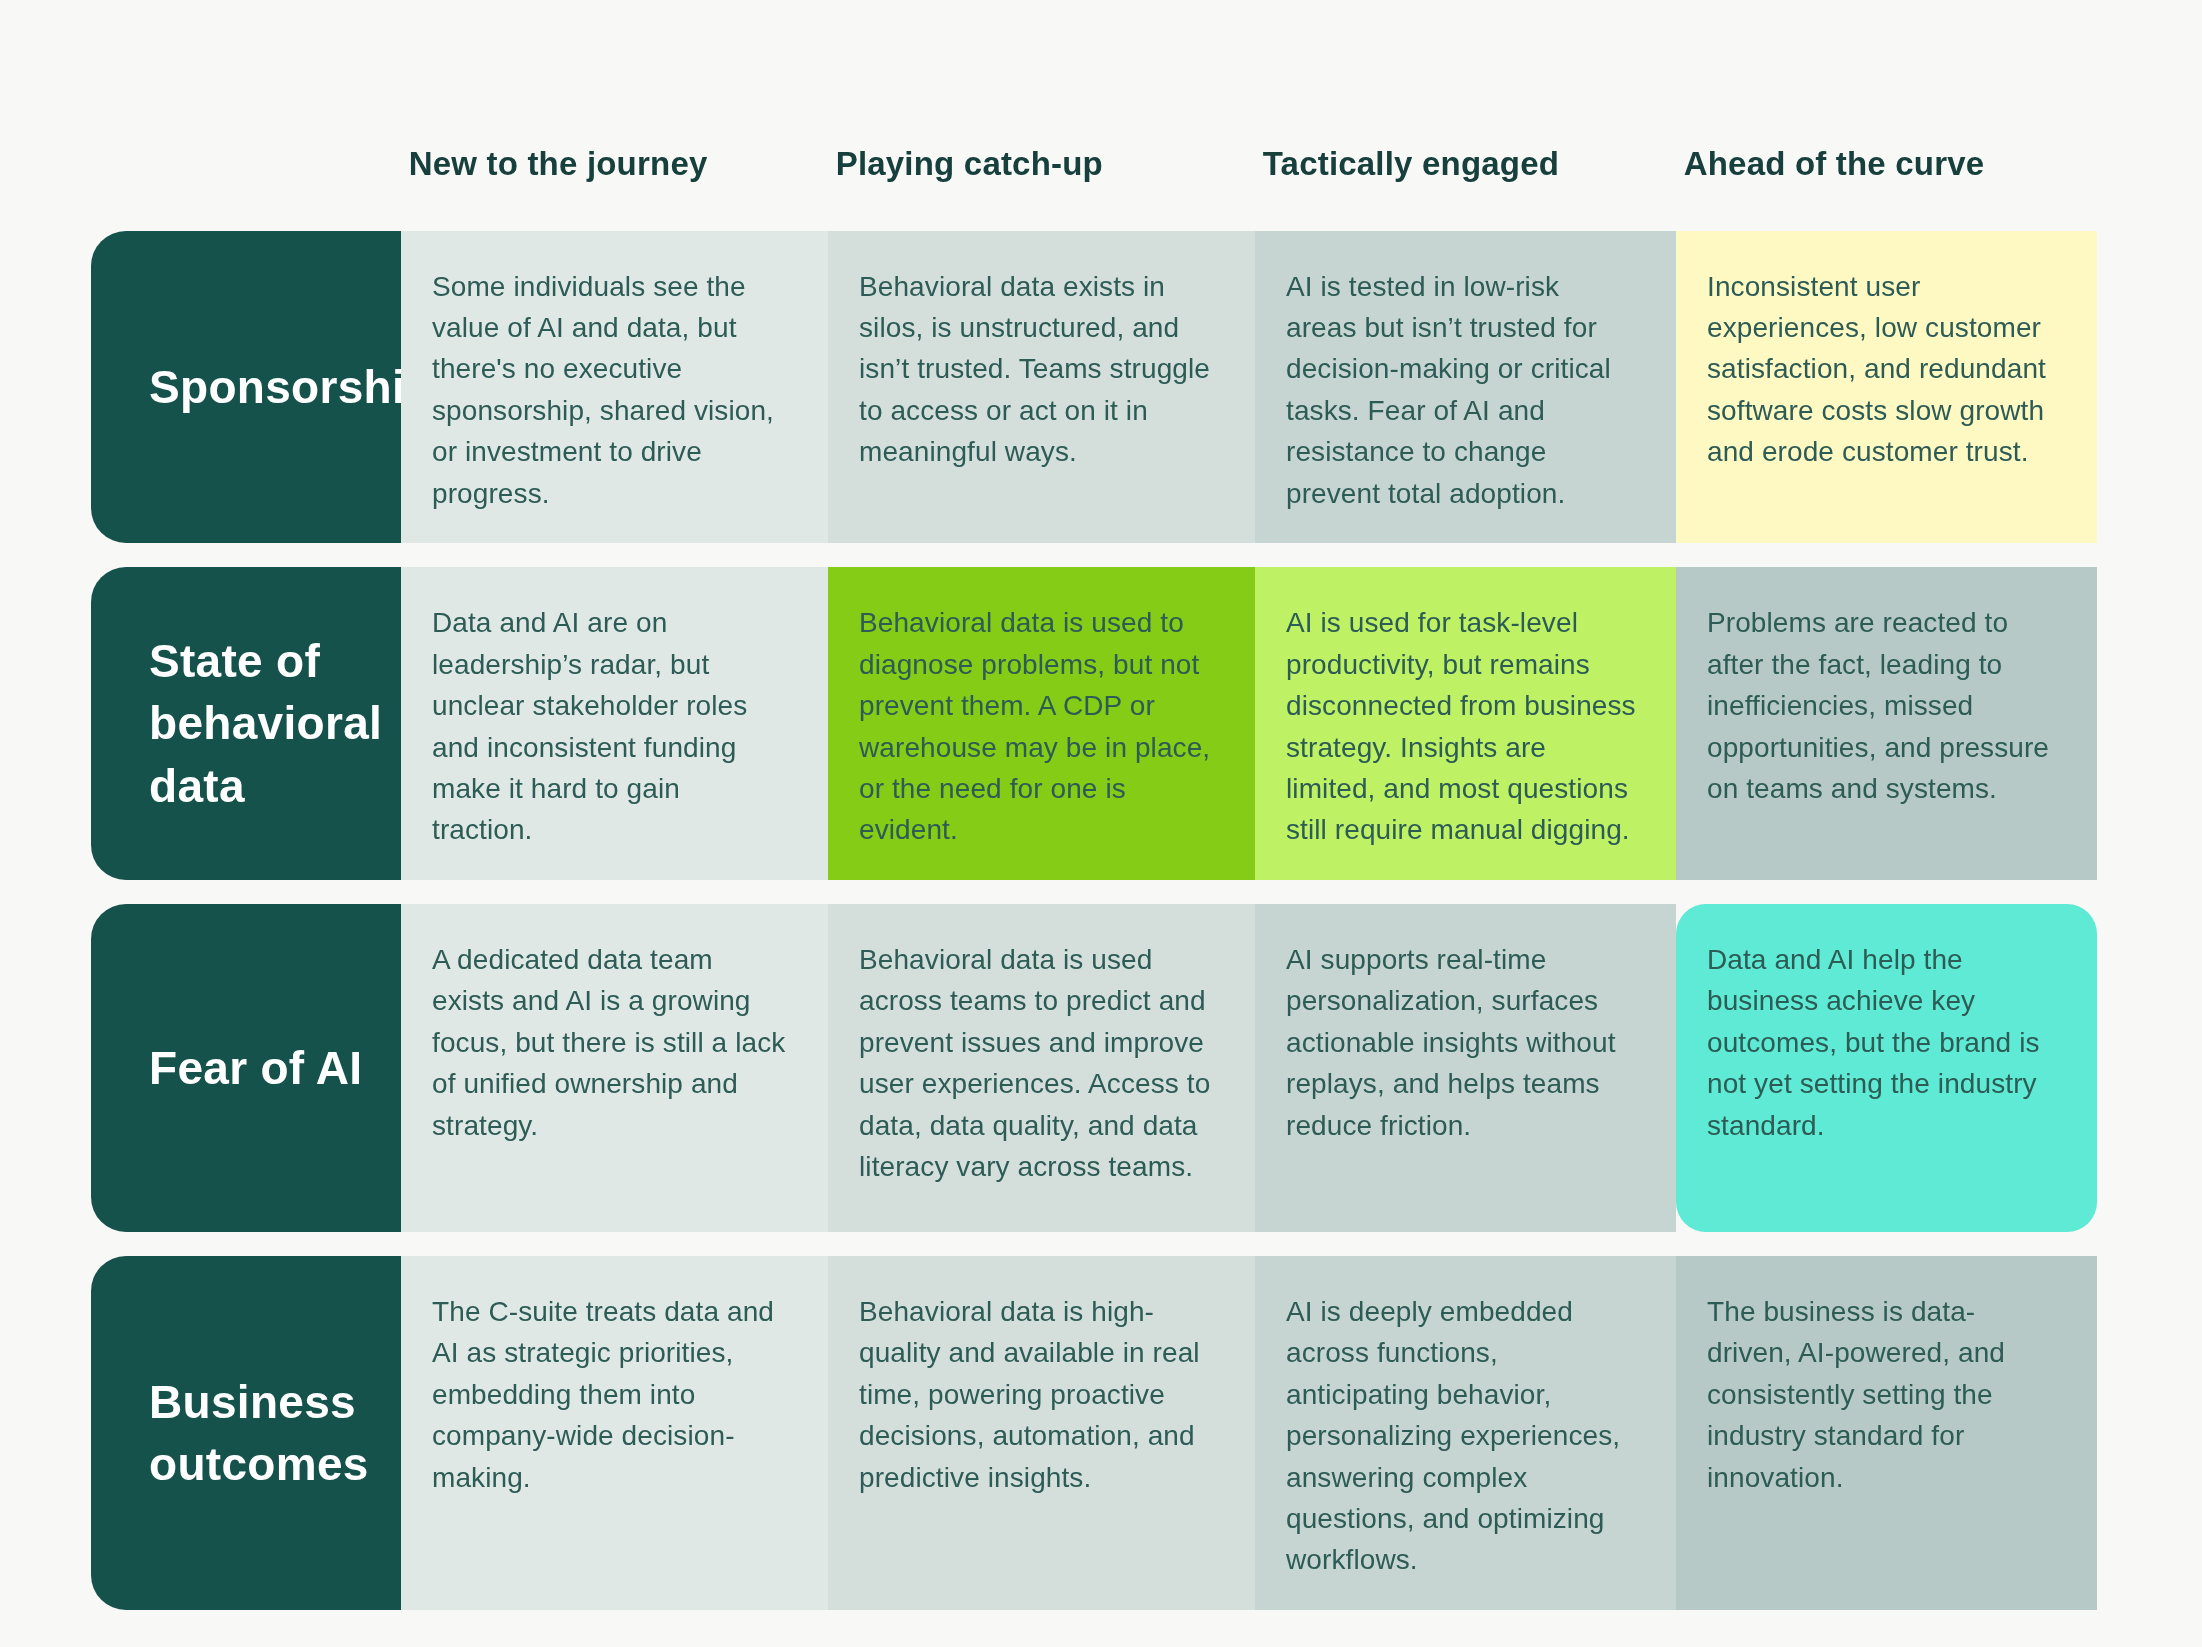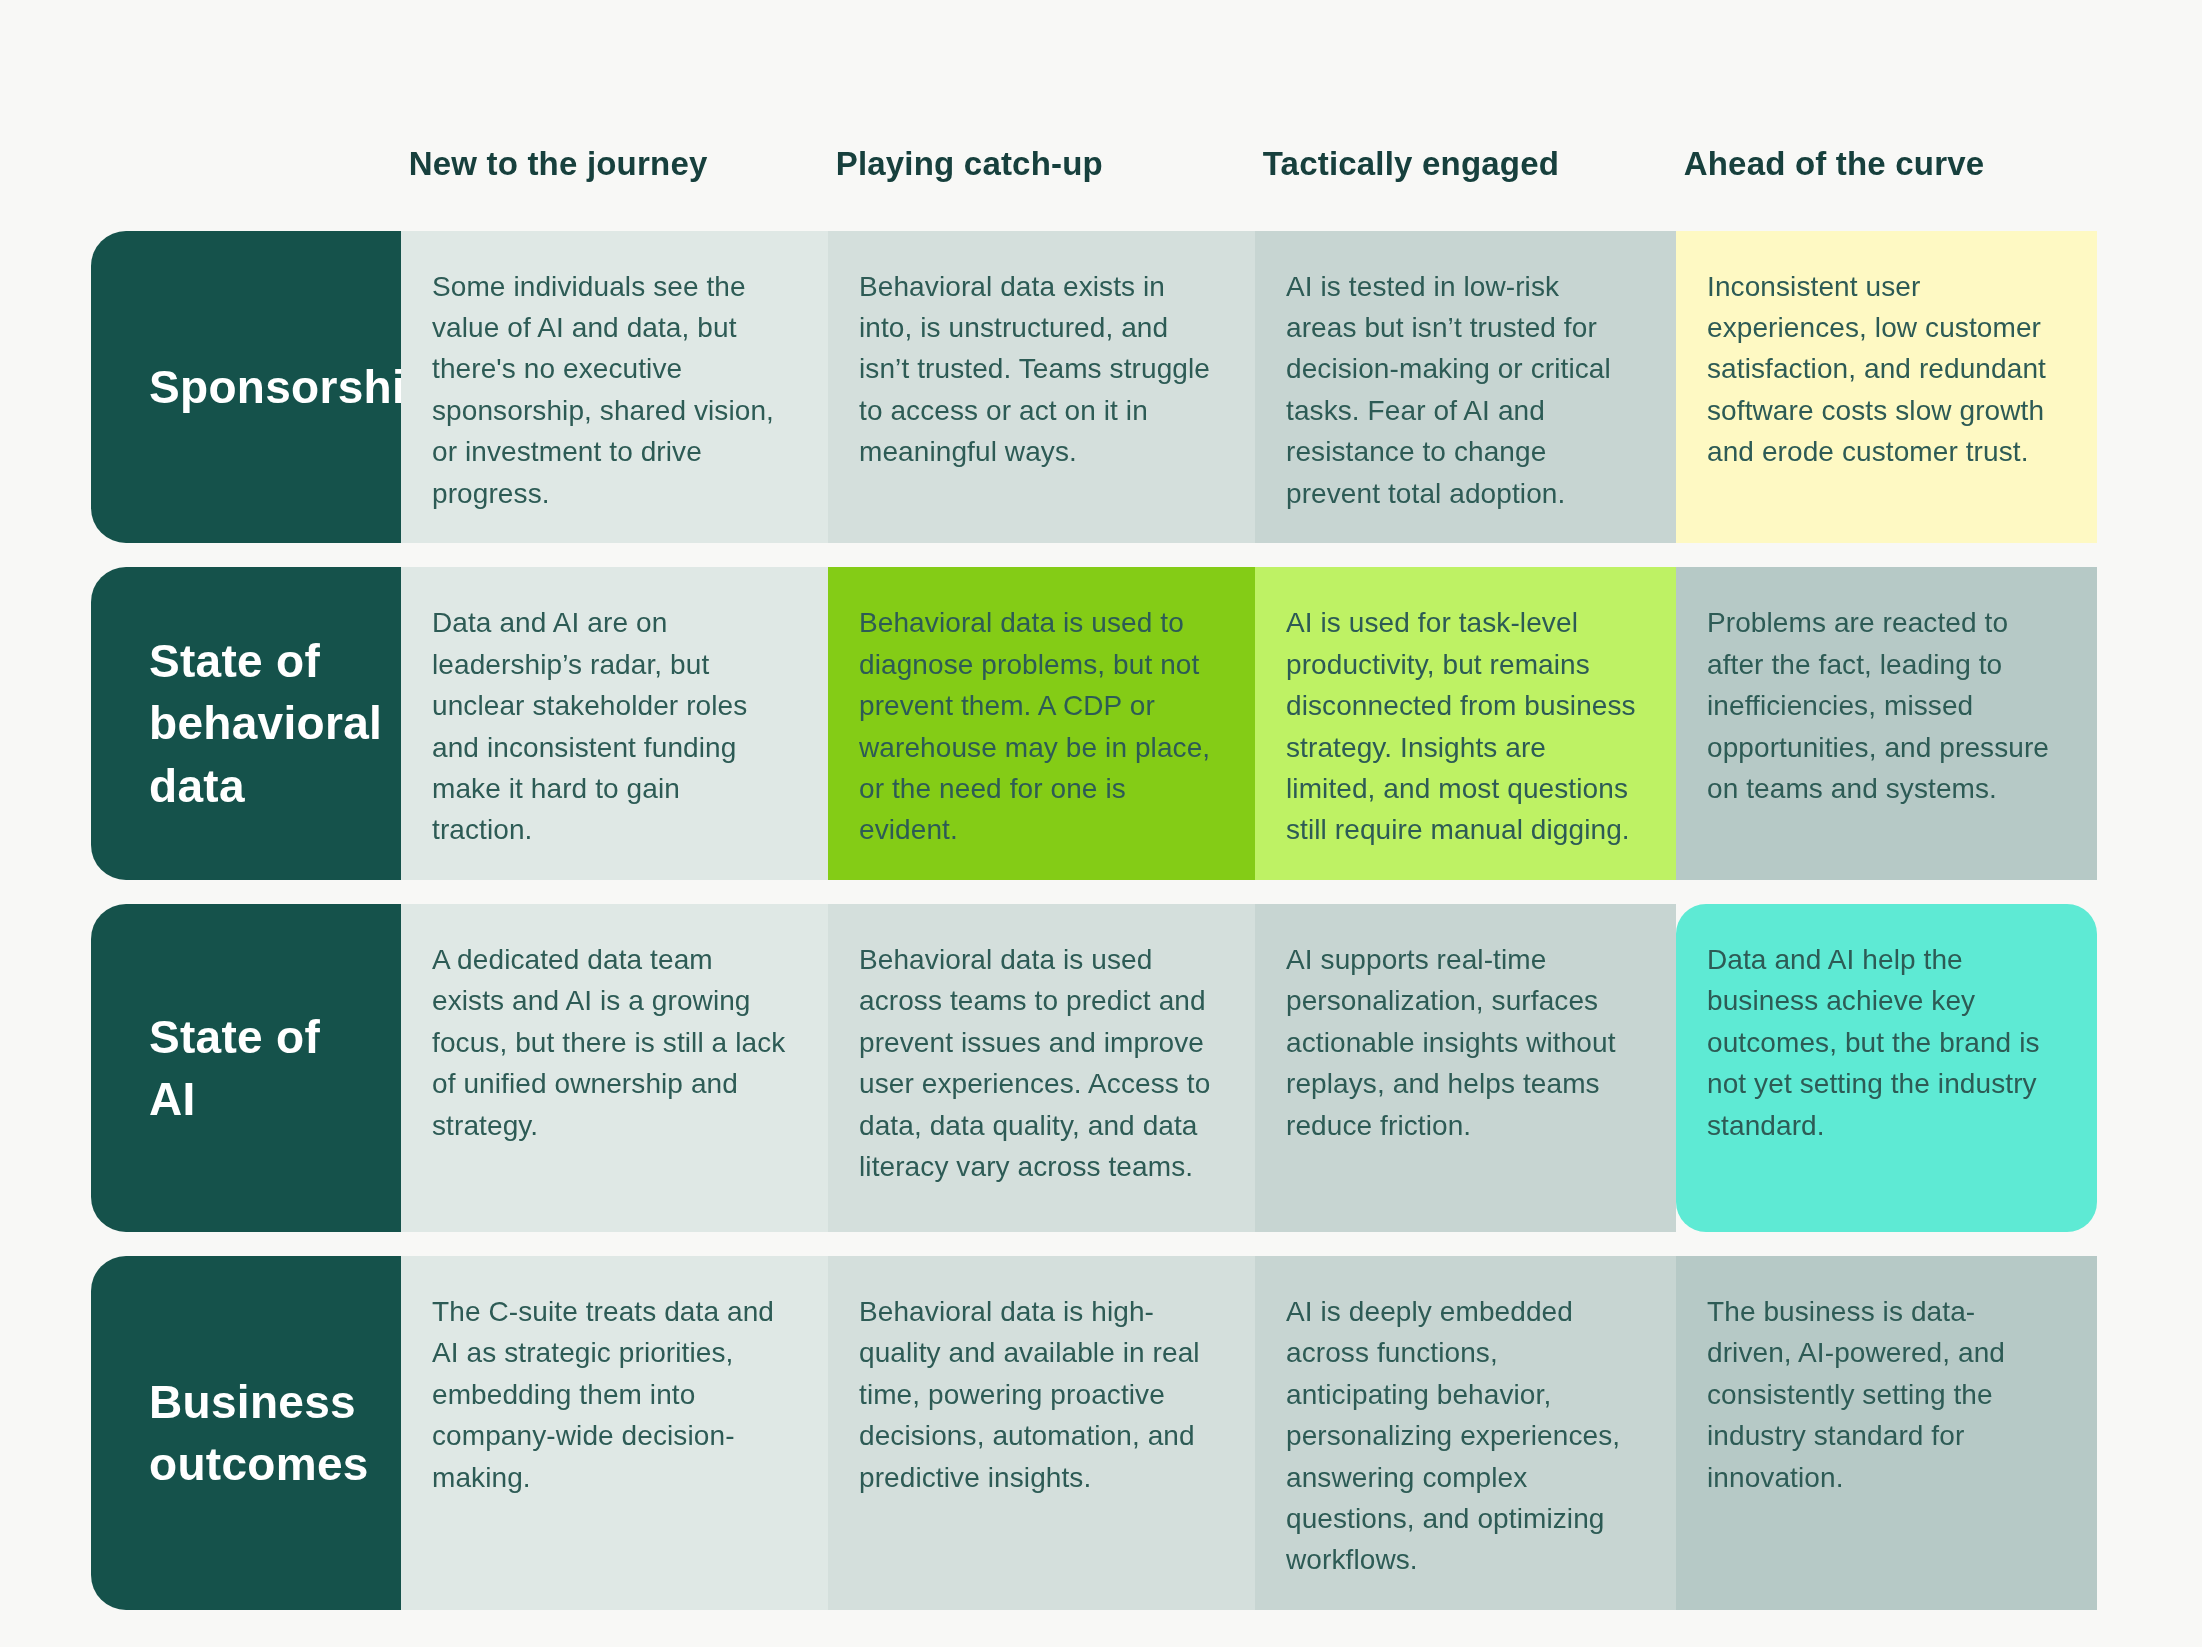--- a/index.html
+++ b/index.html
@@ -74,35 +74,35 @@
       <div class="spacer"></div>
       <div class="col-header">New to the journey</div>
       <div class="col-header">Playing catch-up</div>
       <div class="col-header">Tactically engaged</div>
       <div class="col-header">Ahead of the curve</div>
     </div>
 
     <div class="row r0">
       <div class="row-label">Sponsorship</div>
       <div class="cell" style="background: rgb(223, 232, 229);">Some individuals see the value of AI and data, but there's no executive sponsorship, shared vision, or investment to drive progress.</div>
-      <div class="cell" style="background: rgb(212, 223, 220);">Behavioral data exists in into, is unstructured, and isn’t trusted. Teams struggle to access or act on it in meaningful ways.</div>
+      <div class="cell" style="background: rgb(212, 223, 220);">Behavioral data exists in silos, is unstructured, and isn’t trusted. Teams struggle to access or act on it in meaningful ways.</div>
       <div class="cell" style="background: rgb(199, 213, 210);">AI is tested in low-risk areas but isn’t trusted for decision-making or critical tasks. Fear of AI and resistance to change prevent total adoption.</div>
       <div class="cell" style="background: #fef9c3;">Inconsistent user experiences, low customer satisfaction, and redundant software costs slow growth and erode customer trust.</div>
     </div>
 
     <div class="row r1">
       <div class="row-label">State of behavioral data</div>
       <div class="cell" style="background: rgb(223, 232, 229);">Data and AI are on leadership’s radar, but unclear stakeholder roles and inconsistent funding make it hard to gain traction.</div>
       <div class="cell" style="background: #84cc16;">Behavioral data is used to diagnose problems, but not prevent them. A CDP or warehouse may be in place, or the need for one is evident.</div>
       <div class="cell" style="background: #bef264;">AI is used for task-level productivity, but remains disconnected from business strategy. Insights are limited, and most questions still require manual digging.</div>
       <div class="cell" style="background: rgb(182, 201, 198);">Problems are reacted to after the fact, leading to inefficiencies, missed opportunities, and pressure on teams and systems.</div>
     </div>
 
     <div class="row r2">
-      <div class="row-label">State of AI</div>
+      <div class="row-label">Fear of AI</div>
       <div class="cell" style="background: rgb(223, 232, 229);">A dedicated data team exists and AI is a growing focus, but there is still a lack of unified ownership and strategy.</div>
       <div class="cell" style="background: rgb(212, 223, 220);">Behavioral data is used across teams to predict and prevent issues and improve user experiences. Access to data, data quality, and data literacy vary across teams.</div>
       <div class="cell" style="background: rgb(199, 213, 210);">AI supports real-time personalization, surfaces actionable insights without replays, and helps teams reduce friction.</div>
       <div class="cell" style="background: #5eead4; border-radius: 30px;">Data and AI help the business achieve key outcomes, but the brand is not yet setting the industry standard.</div>
     </div>
 
     <div class="row r3">
       <div class="row-label">Business outcomes</div>
       <div class="cell" style="background: rgb(223, 232, 229);">The C-suite treats data and AI as strategic priorities, embedding them into company-wide decision-making.</div>
       <div class="cell" style="background: rgb(212, 223, 220);">Behavioral data is high-quality and available in real time, powering proactive decisions, automation, and predictive insights.</div>

